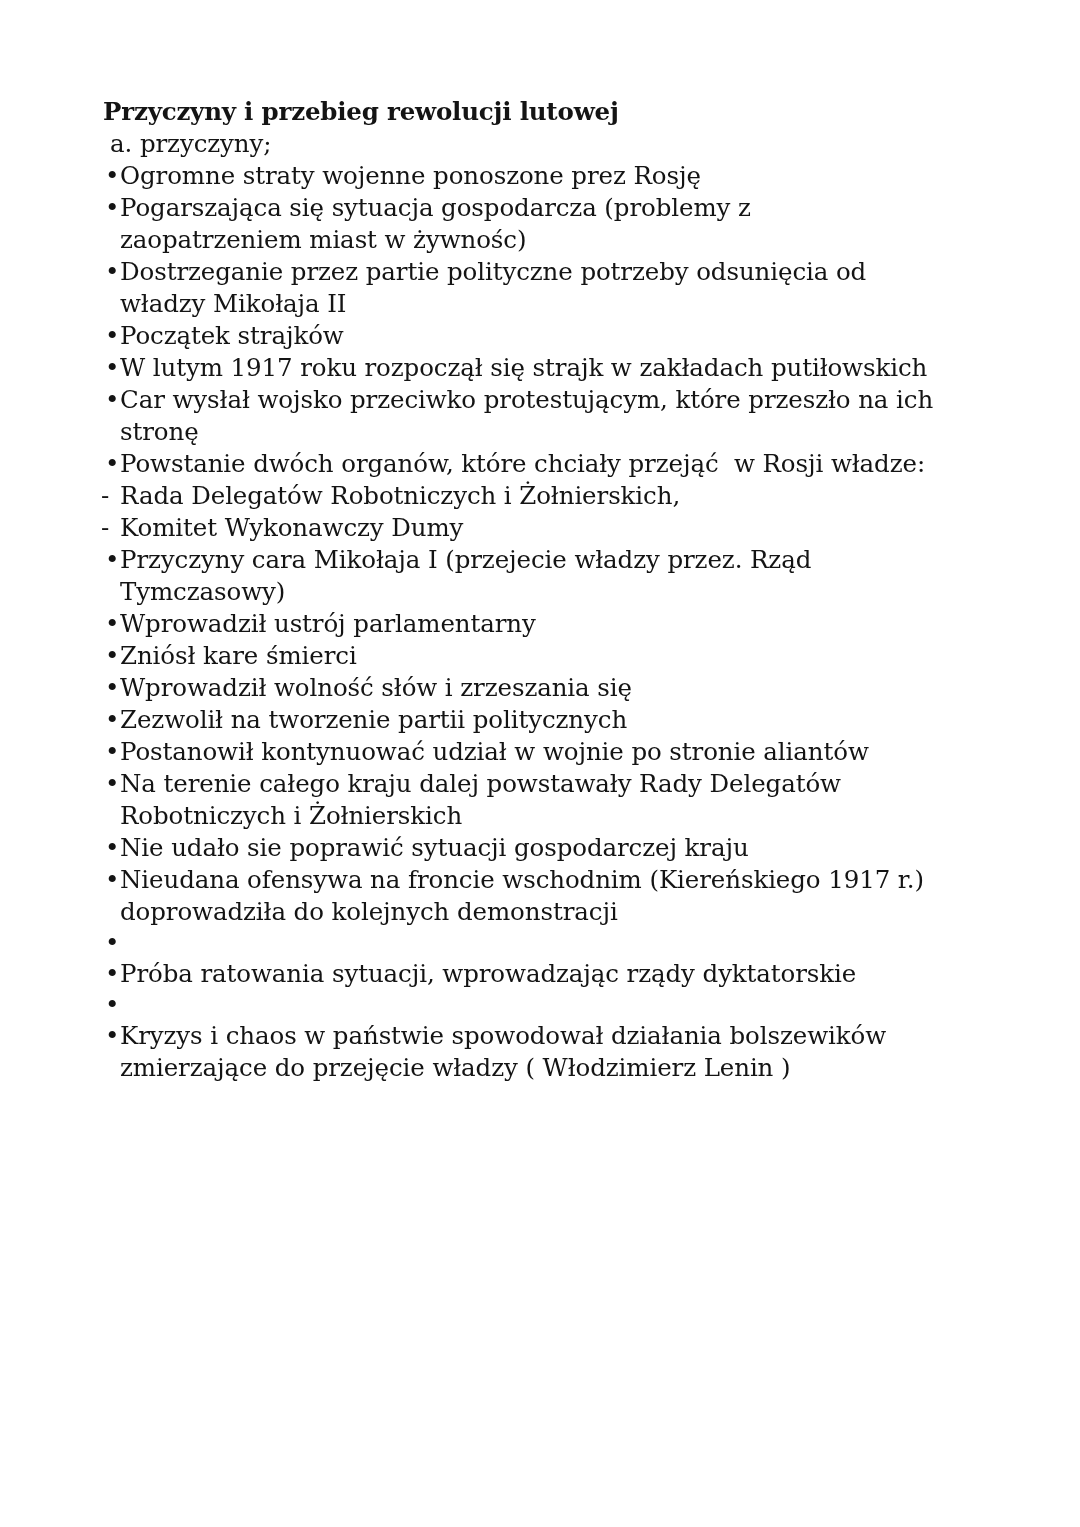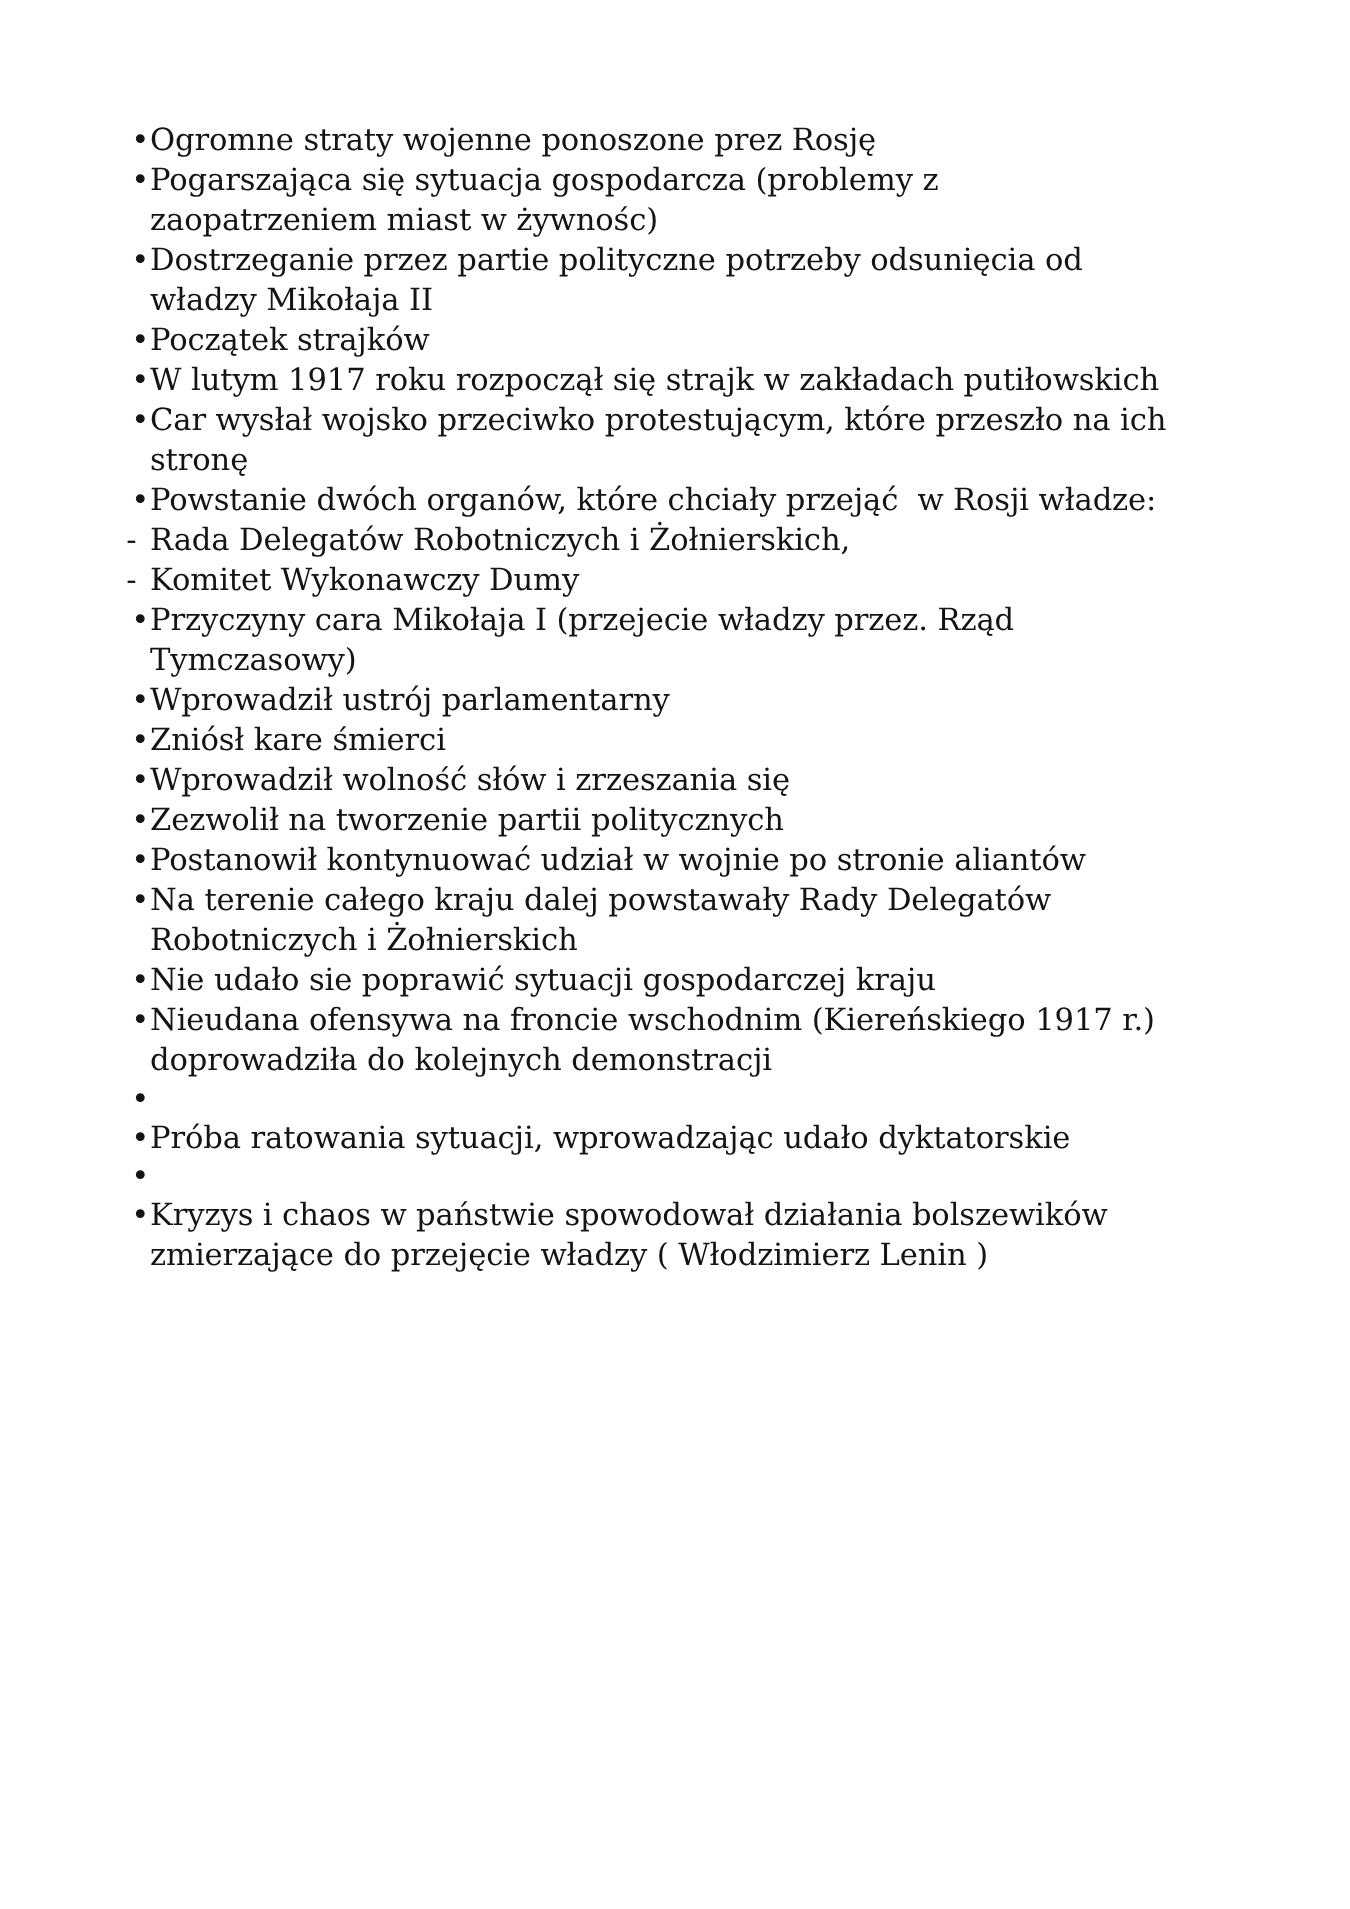--- a/index.html
+++ b/index.html
@@ -97,20 +97,22 @@
   }
   .bullet-row.empty .txt {
     min-height: 30px;
   }
 </style>
 </head>
 <body>
 
 <div class="page">
   <div class="doc-body" id="doc-body">
+      <div class="line heading">Przyczyny i przebieg rewolucji lutowej</div>
+      <div class="line sublabel">a. przyczyny;</div>
       <div class="line bullet-row"><span class="mark">•</span><span class="txt">Ogromne straty wojenne ponoszone prez Rosję</span></div>
       <div class="line bullet-row"><span class="mark">•</span><span class="txt">Pogarszająca się sytuacja gospodarcza (problemy z
 zaopatrzeniem miast w żywnośc)</span></div>
       <div class="line bullet-row"><span class="mark">•</span><span class="txt">Dostrzeganie przez partie polityczne potrzeby odsunięcia od
 władzy Mikołaja II</span></div>
       <div class="line bullet-row"><span class="mark">•</span><span class="txt">Początek strajków</span></div>
       <div class="line bullet-row"><span class="mark">•</span><span class="txt">W lutym 1917 roku rozpoczął się strajk w zakładach putiłowskich</span></div>
       <div class="line bullet-row"><span class="mark">•</span><span class="txt">Car wysłał wojsko przeciwko protestującym, które przeszło na ich
 stronę</span></div>
       <div class="line bullet-row"><span class="mark">•</span><span class="txt">Powstanie dwóch organów, które chciały przejąć  w Rosji władze:</span></div>
@@ -122,18 +124,18 @@
       <div class="line bullet-row"><span class="mark">•</span><span class="txt">Zniósł kare śmierci</span></div>
       <div class="line bullet-row"><span class="mark">•</span><span class="txt">Wprowadził wolność słów i zrzeszania się</span></div>
       <div class="line bullet-row"><span class="mark">•</span><span class="txt">Zezwolił na tworzenie partii politycznych</span></div>
       <div class="line bullet-row"><span class="mark">•</span><span class="txt">Postanowił kontynuować udział w wojnie po stronie aliantów</span></div>
       <div class="line bullet-row"><span class="mark">•</span><span class="txt">Na terenie całego kraju dalej powstawały Rady Delegatów
 Robotniczych i Żołnierskich</span></div>
       <div class="line bullet-row"><span class="mark">•</span><span class="txt">Nie udało sie poprawić sytuacji gospodarczej kraju</span></div>
       <div class="line bullet-row"><span class="mark">•</span><span class="txt">Nieudana ofensywa na froncie wschodnim (Kiereńskiego 1917 r.)
 doprowadziła do kolejnych demonstracji</span></div>
       <div class="line bullet-row empty"><span class="mark">•</span><span class="txt"></span></div>
-      <div class="line bullet-row"><span class="mark">•</span><span class="txt">Próba ratowania sytuacji, wprowadzając udało dyktatorskie</span></div>
+      <div class="line bullet-row"><span class="mark">•</span><span class="txt">Próba ratowania sytuacji, wprowadzając rządy dyktatorskie</span></div>
       <div class="line bullet-row empty"><span class="mark">•</span><span class="txt"></span></div>
       <div class="line bullet-row"><span class="mark">•</span><span class="txt">Kryzys i chaos w państwie spowodował działania bolszewików
 zmierzające do przejęcie władzy ( Włodzimierz Lenin )</span></div>
     </div>
 </div>
 
 </body></html>

